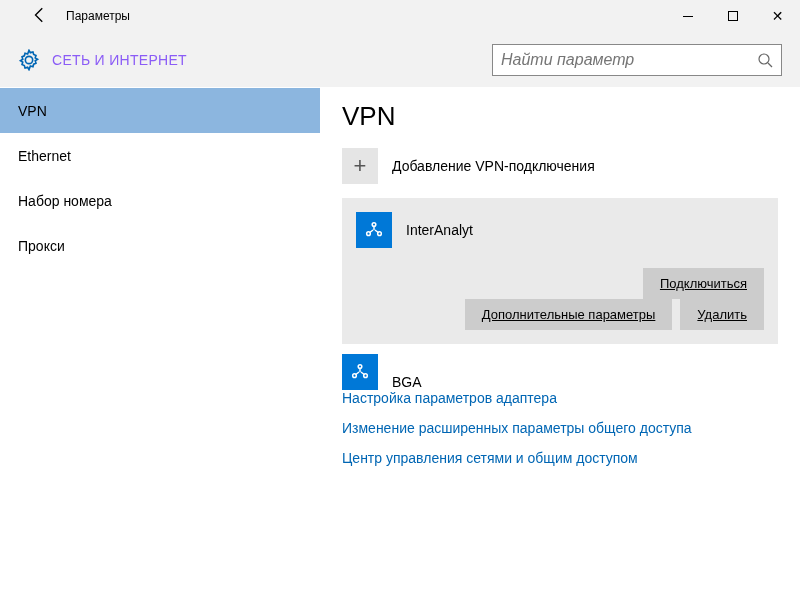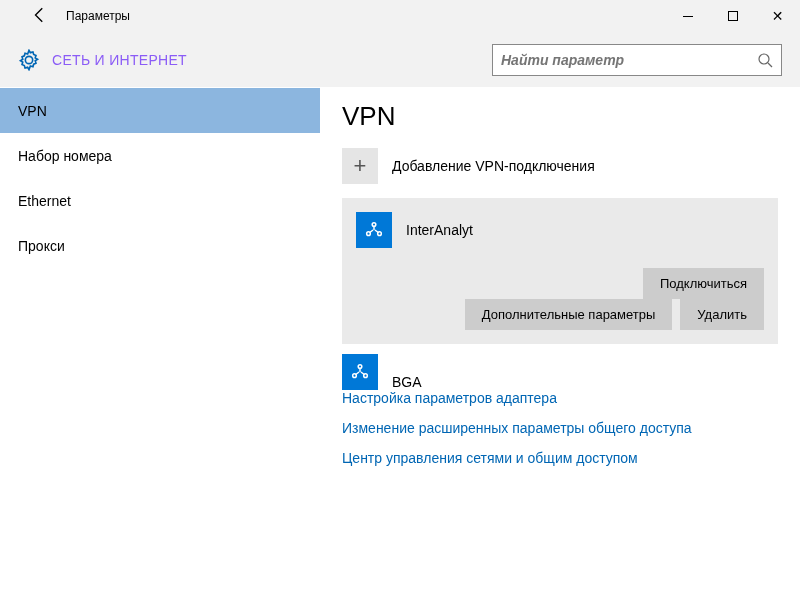--- a/index.html
+++ b/index.html
@@ -10,35 +10,35 @@
     .titlebar .spacer { flex: 1; }
     .winbtn { width: 45px; height: 32px; display: flex; align-items: center; justify-content: center; font-family: "Segoe UI Symbol", sans-serif; font-size: 11px; cursor: pointer; }
     .winbtn .box { width: 10px; height: 10px; border: 1px solid #000; }
     .winbtn .dash { width: 10px; height: 1px; background: #000; }
     .winbtn .x { font-size: 14px; }
     .header { height: 55px; background: #f2f2f2; display: flex; align-items: center; padding: 0 18px; }
     .gear { width: 22px; height: 22px; margin-right: 12px; }
     .category { font-size: 14px; font-weight: 400; color: #8b5cf6; letter-spacing: 0.3px; }
     .header .spacer { flex: 1; }
     .search { width: 290px; height: 32px; border: 1px solid #888; background: #fff; display: flex; align-items: center; padding: 0 8px; }
-    .search input { flex: 1; border: none; outline: none; font-size: 14px; font-style: italic; color: #a16207; font-weight: bold; }
+    .search input { flex: 1; border: none; outline: none; font-size: 16px; font-style: italic; color: #a16207; }
     .content { display: flex; height: calc(610px - 32px - 55px); }
     .sidebar { width: 320px; border-top: 1px solid #fff; }
     .nav-item { height: 45px; display: flex; align-items: center; padding-left: 18px; font-size: 14px; color: #000; cursor: pointer; }
     .nav-item.selected { background: #8cb6df; }
     .main { flex: 1; padding: 10px 22px 0 22px; overflow: hidden; }
     .page-heading { font-size: 26px; font-weight: 300; margin-bottom: 16px; margin-top: 4px; }
     .add-row { display: flex; align-items: center; margin-bottom: 14px; cursor: pointer; }
     .add-icon { width: 36px; height: 36px; background: #e5e5e5; display: flex; align-items: center; justify-content: center; font-size: 22px; color: #555; margin-right: 14px; }
     .add-label { font-size: 14px; }
     .conn-card { background: #eaeaea; padding: 14px 14px 14px 14px; margin-bottom: 10px; }
     .conn-head { display: flex; align-items: center; margin-bottom: 20px; }
     .conn-icon { width: 36px; height: 36px; background: #0078d7; display: flex; align-items: center; justify-content: center; margin-right: 14px; }
     .conn-name { font-size: 14px; }
-    .conn-actions { display: flex; justify-content: flex-end; gap: 8px; }
+    .conn-actions { display: flex; justify-content: flex-end; gap: 8px; text-decoration: underline; }
     .btn { background: #ccc; border: 1px solid #ccc; padding: 7px 16px; font-size: 13px; cursor: pointer; }
     .conn-row { display: flex; align-items: flex-end; margin-top: 6px; cursor: pointer; }
     .section-heading { font-size: 20px; font-weight: 300; margin-top: 24px; margin-bottom: 12px; }
     .link { color: #0066b4; font-size: 14px; margin-bottom: 14px; cursor: pointer; display: block; }
     .vpn-svg { width: 22px; height: 22px; }
   </style>
 </head>
 <body>
 
 <div class="titlebar">
@@ -75,24 +75,24 @@
     </svg>
   </div>
 </div>
 
 <div class="content">
   <div class="sidebar">
     <div class="nav-item selected">
         <span>VPN</span>
       </div>
     <div class="nav-item">
-        <span>Набор номера</span>
+        <span>Ethernet</span>
       </div>
     <div class="nav-item">
-        <span>Ethernet</span>
+        <span>Набор номера</span>
       </div>
     <div class="nav-item">
         <span>Прокси</span>
       </div>
   </div>
 
   <div class="main">
     <div class="page-heading">VPN</div>
 
     <div class="add-row">

